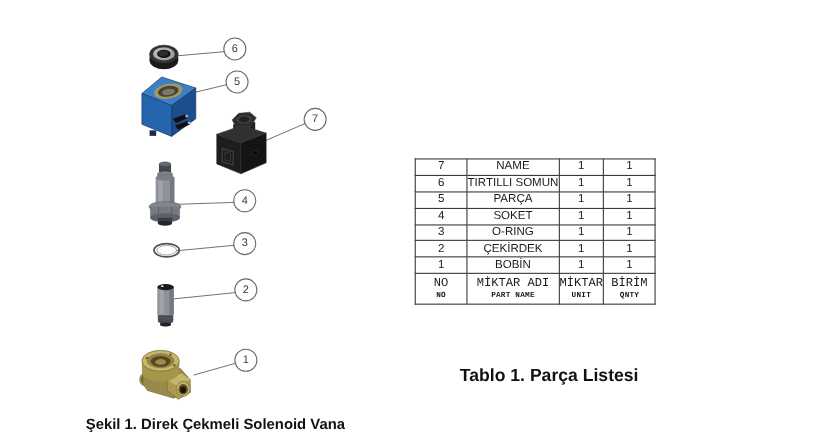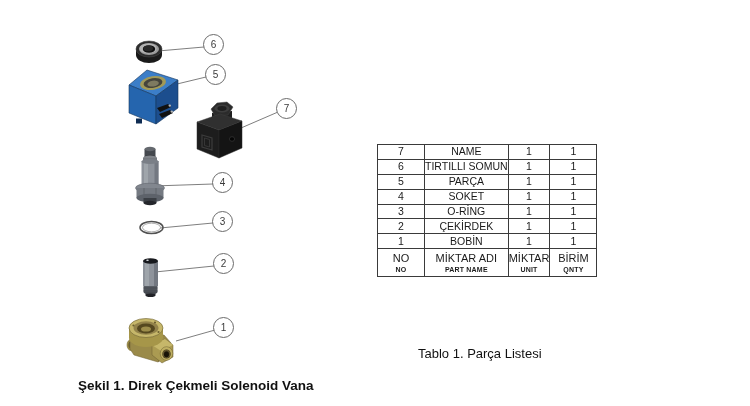--- a/index.html
+++ b/index.html
@@ -38,25 +38,25 @@
   }
   
   .parts-table{
     position:absolute;left:377px;top:144px;border-collapse:collapse;table-layout:fixed;
   }
   .parts-table td{
     border:1px solid var(--table-border,#3a3a3a);text-align:center;vertical-align:middle;
     font-size:10.5px;color:var(--text-dark,#1a1a1a);padding:0;height:13.9px;line-height:1.05;
     overflow:hidden;white-space:nowrap;
   }
-  .parts-table tr.hdr td{height:27px;}
+  .parts-table tr.hdr td{height:27px;font-family:Liberation Mono, monospace;}
   .h1{font-size:11px;}
   .h2{font-size:7px;font-weight:bold;margin-top:1.5px;letter-spacing:.2px;}
   .tbl-caption{
-    position:absolute;left:418px;top:346px;font-size:13px;font-weight:normal;color:#111;
+    position:absolute;left:418px;top:333px;font-size:16px;font-weight:bold;color:#111;
     white-space:nowrap;
   }
 </style>
 </head>
 <body>
 
 <div class="canvas">
 
   <div>
 

